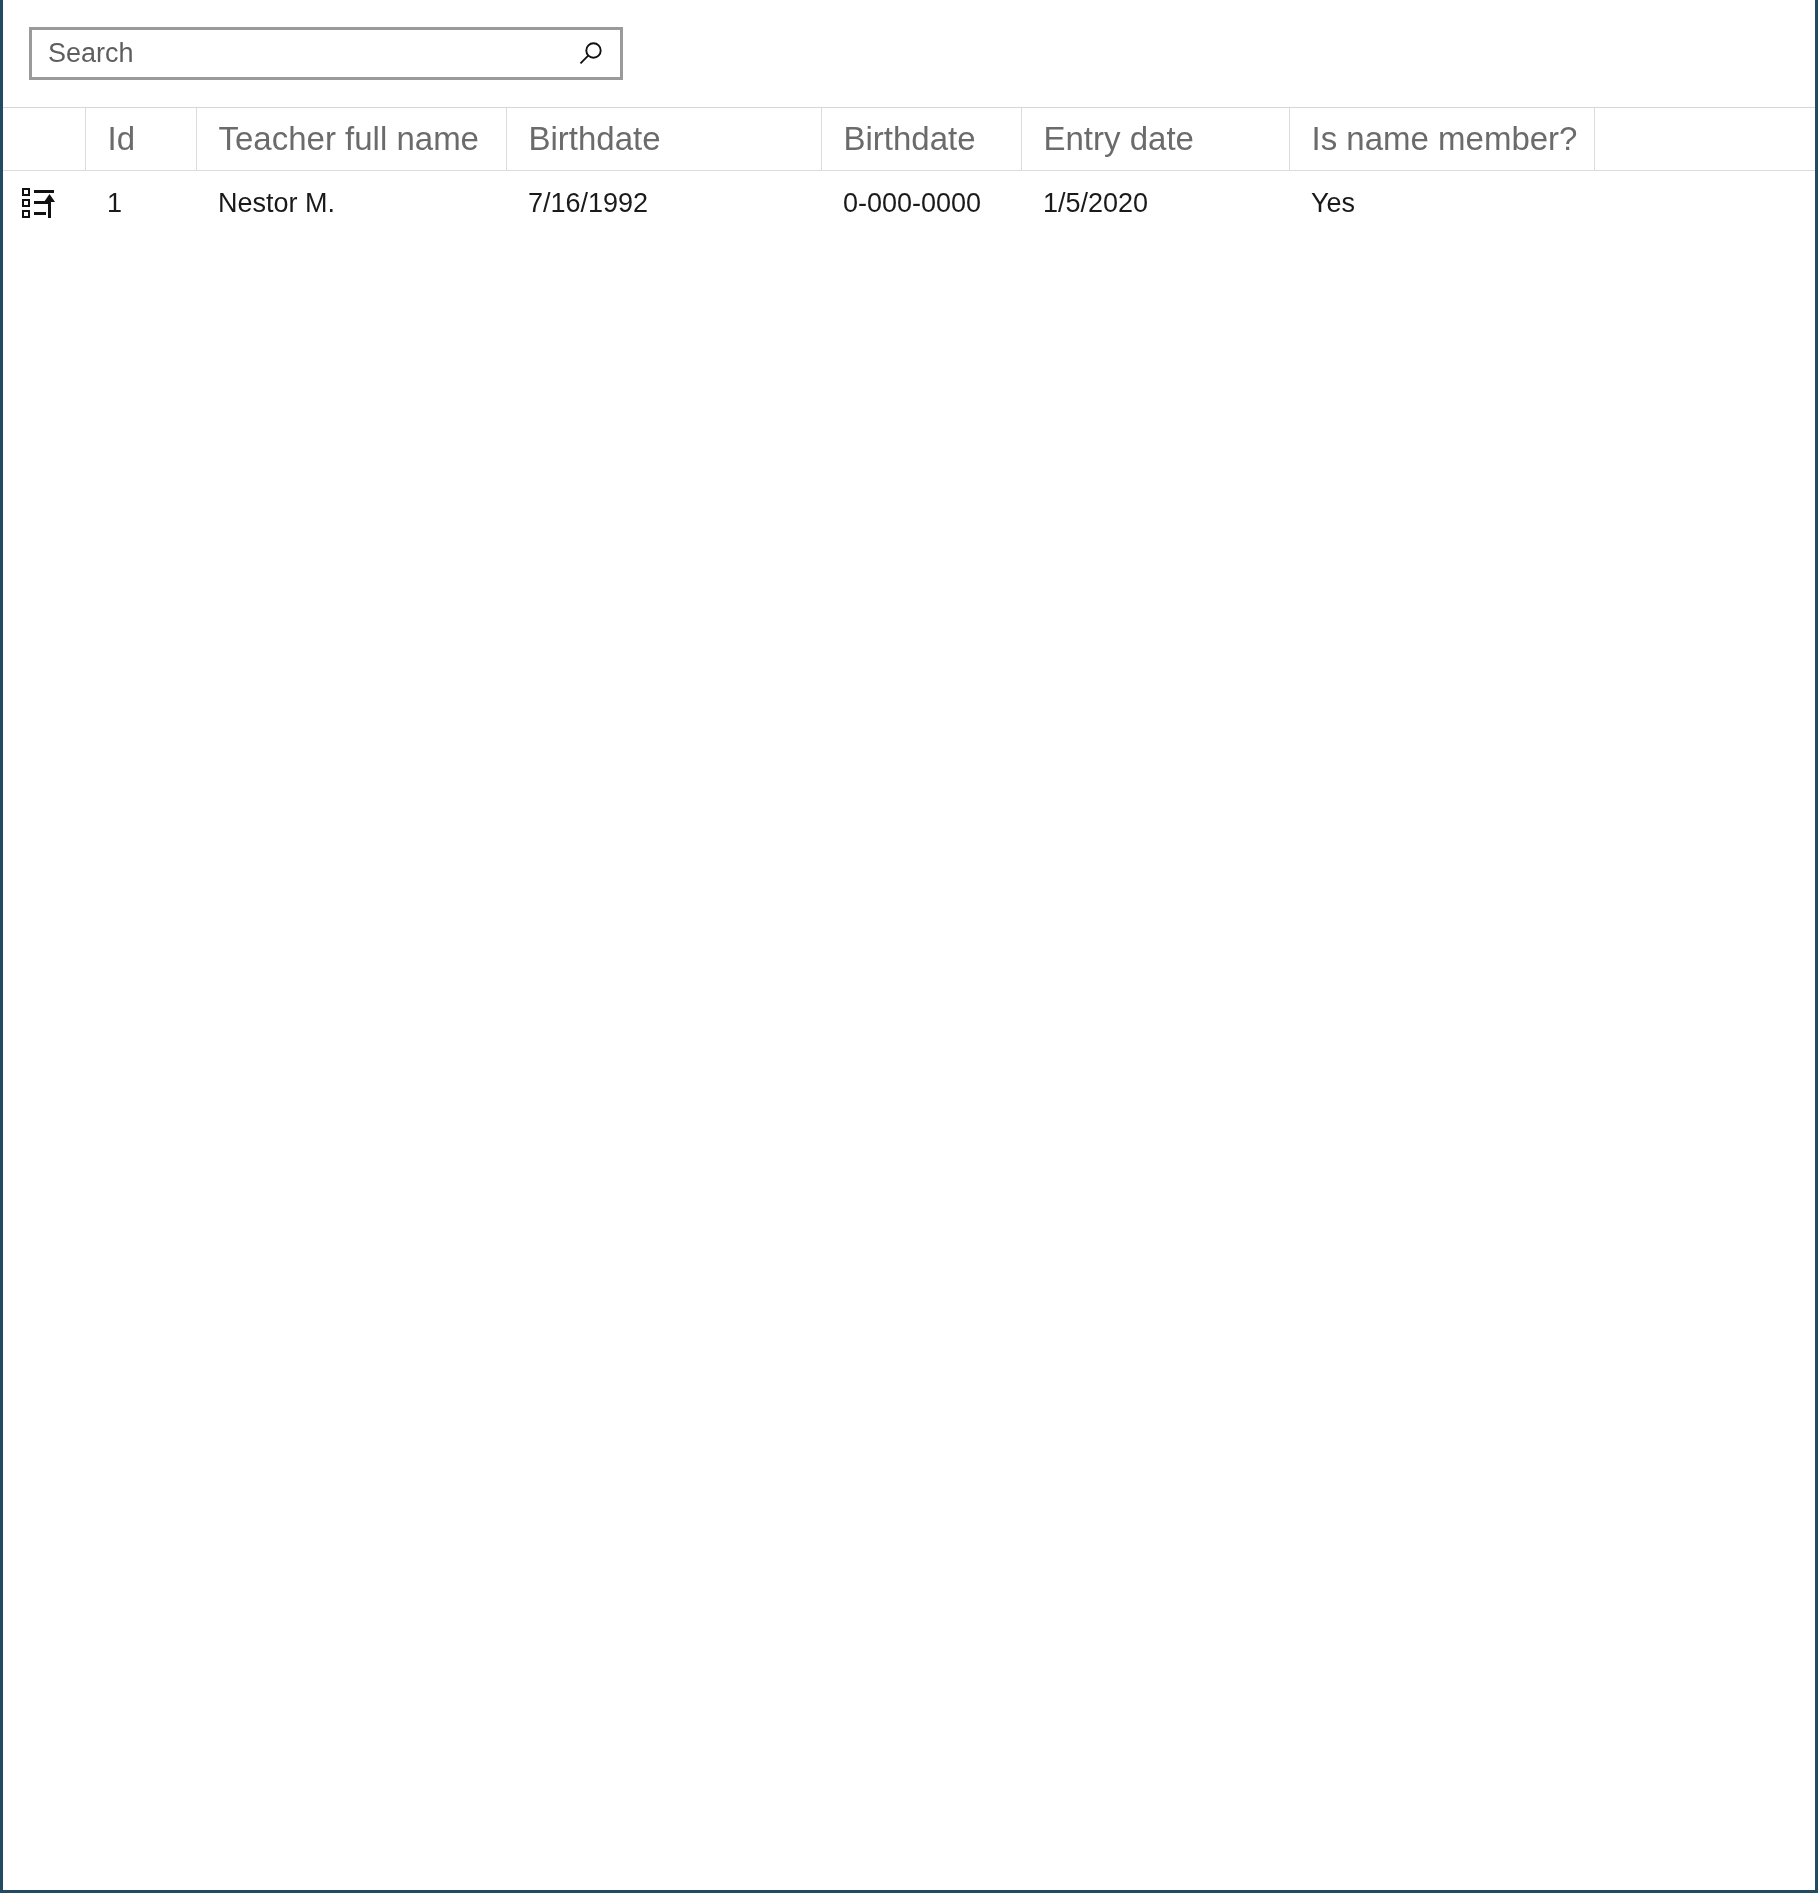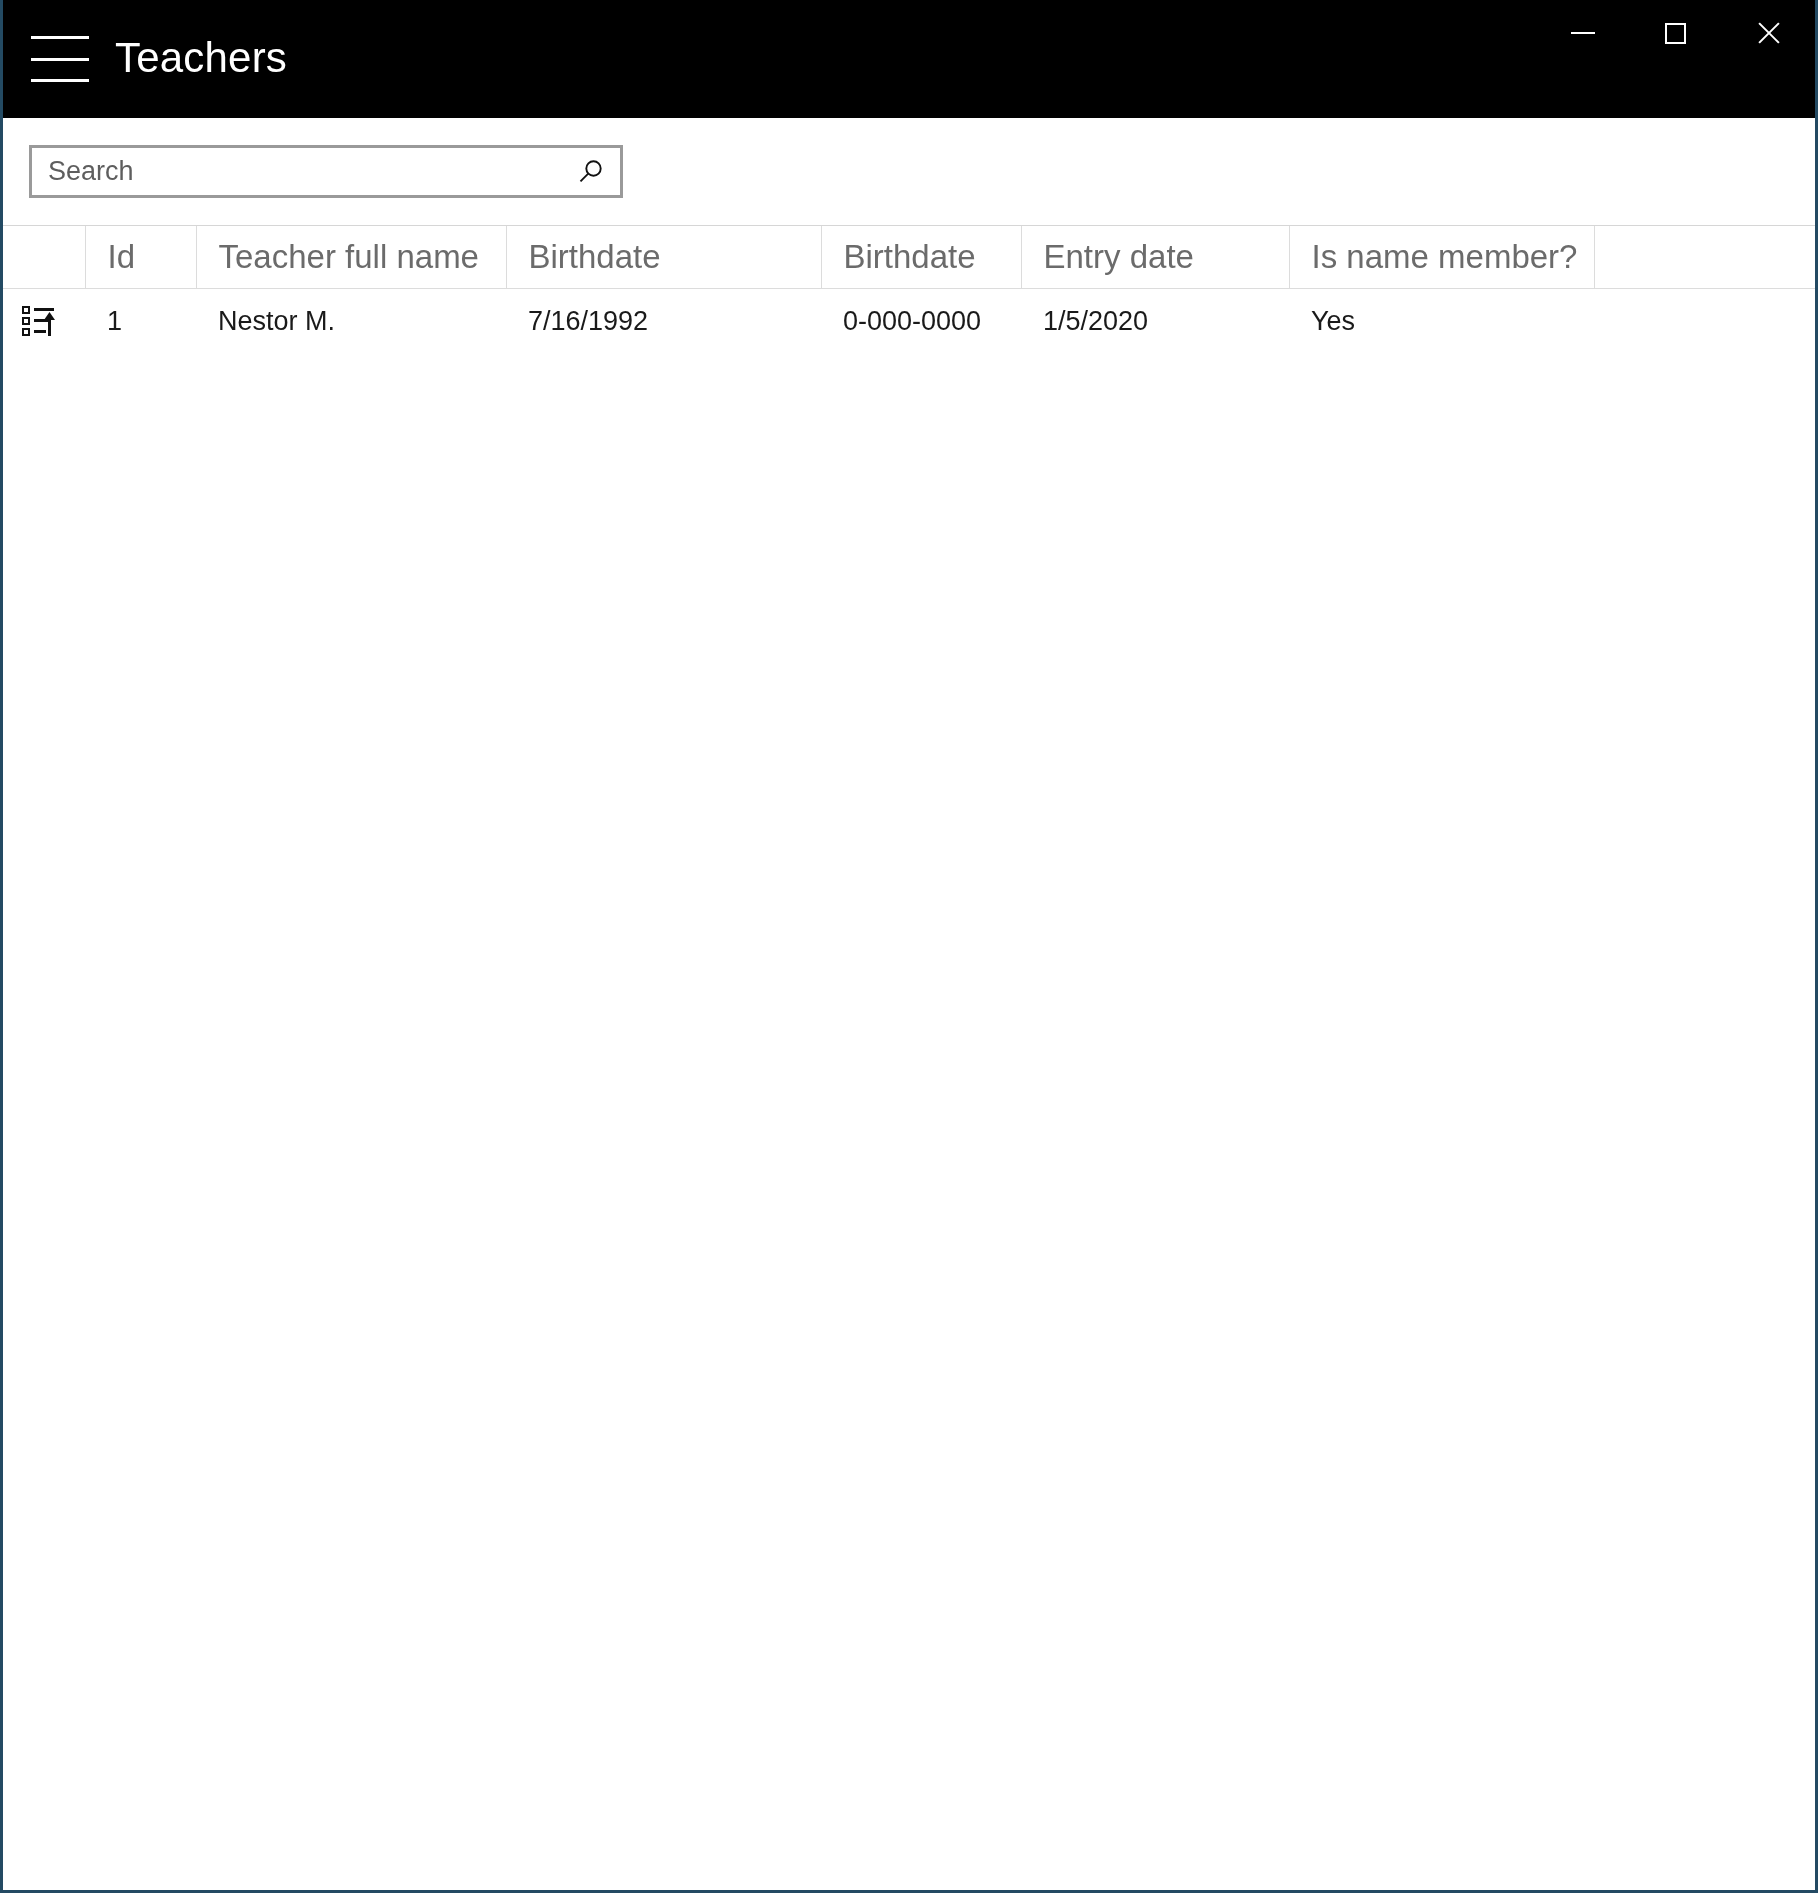--- a/index.html
+++ b/index.html
@@ -219,40 +219,20 @@
   .w-birth  { width: 315px; }
   .w-phone  { width: 200px; }
   .w-entry  { width: 268px; }
   .w-member { width: 305px; }
 </style>
 </head>
 <body>
 
 <div class="window">
 
-  <div class="titlebar">
-    <div class="hamburger">
-      <span></span>
-      <span></span>
-      <span></span>
-    </div>
-    <div class="app-title">Teachers</div>
-
-    <div class="win-controls">
-      <div class="win-btn">
-        <span class="glyph-min"></span>
-      </div>
-      <div class="win-btn">
-        <span class="glyph-max"></span>
-      </div>
-      <div class="win-btn">
-        <span class="glyph-close"></span>
-      </div>
-    </div>
-  </div>
 
   <div class="search-area">
     <div class="search-box">
       <input class="search-input" type="text" placeholder="Search" style="">
       <button class="search-icon-btn">
         <svg width="30" height="30" viewBox="0 0 30 30">
           <circle cx="18.5" cy="11.5" r="7.2" fill="none" stroke="#111111" stroke-width="1.9"></circle>
           <line x1="13.2" y1="16.6" x2="5.5" y2="24.3" stroke="#111111" stroke-width="1.9"></line>
         </svg>
       </button>

